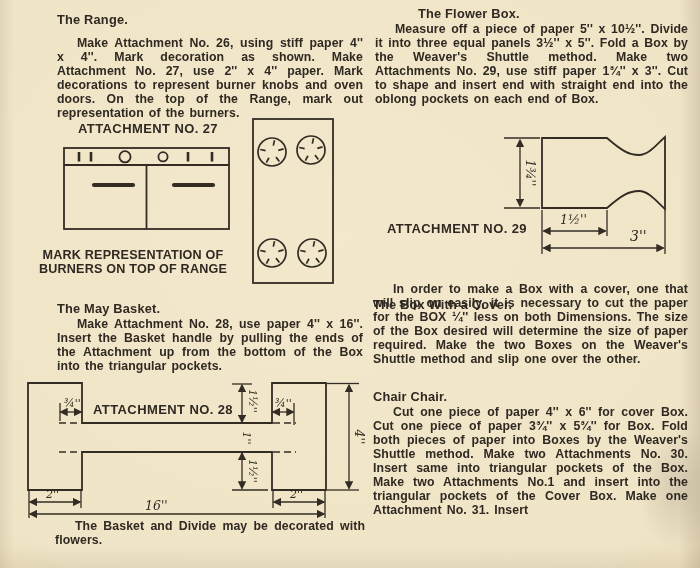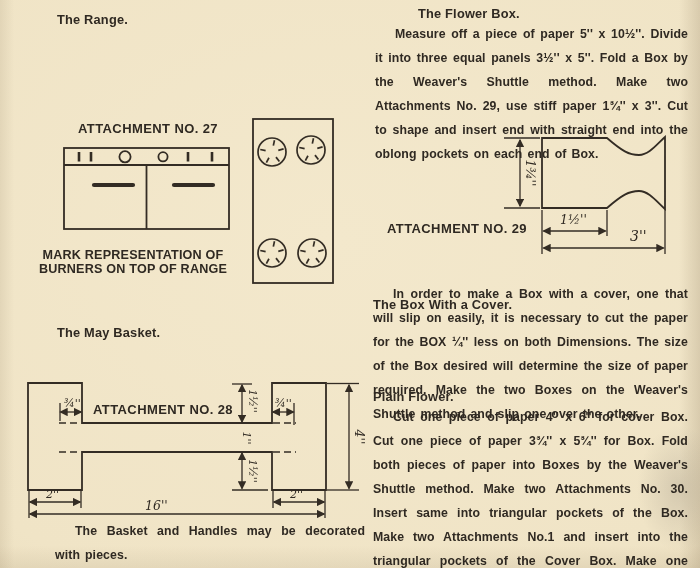--- a/index.html
+++ b/index.html
@@ -16,21 +16,21 @@
     font-family:"Liberation Sans", sans-serif;
     color:#2f2922;
   }
   .h{
     position:absolute;
     font-size:12.8px;font-weight:700;letter-spacing:.2px;
     white-space:nowrap;
   }
   .p{
     position:absolute;
-    font-size:12.3px;font-weight:700;line-height:24px;
+    font-size:12.3px;font-weight:700;line-height:14px;
     text-align:justify;text-indent:20px;
     word-spacing:1.5px;letter-spacing:.1px;
   }
   svg{position:absolute;overflow:visible;}
   svg .ln{stroke:#332c24;fill:none;}
   svg .dlabel{
     font-family:"Liberation Sans", sans-serif;
     font-weight:700;font-size:13px;fill:#2f2922;letter-spacing:.4px;
   }
   svg .cap{
@@ -42,20 +42,21 @@
     font-style:italic;font-size:11px;fill:#2f2922;
   }
   svg .hand.big{font-size:12.5px;}
 </style>
 </head>
 <body>
 
 <div class="page">
 
   <div class="h" style="left:57px;top:12px;">The Range.</div>
+  <div class="p" style="left:57px;top:36px;width:306px;">Make Attachment No. 26, using stiff paper 4'' x 4''. Mark decoration as shown. Make Attachment No. 27, use 2'' x 4'' paper. Mark decorations to represent burner knobs and oven doors. On the top of the Range, mark out representation of the burners.</div>
 
   <svg style="left:25px;top:112px;" width="320" height="178" viewBox="0 0 320 178">
     <defs>
       <g id="burnerG">
         <circle r="14"></circle>
         <line y1="-12" y2="-6.5" transform="rotate(12)"></line>
         <line y1="-12" y2="-6.5" transform="rotate(75)"></line>
         <line y1="-12" y2="-6.5" transform="rotate(142)"></line>
         <line y1="-12" y2="-6.5" transform="rotate(208)"></line>
         <line y1="-12" y2="-6.5" transform="rotate(282)"></line>
@@ -85,21 +86,22 @@
         <use href="#burnerG" transform="translate(247,40)"></use>
         <use href="#burnerG" transform="translate(286,38)"></use>
         <use href="#burnerG" transform="translate(247,141)"></use>
         <use href="#burnerG" transform="translate(287,141)"></use>
       </g>
     </g>
     <text class="cap" x="108" y="147" text-anchor="middle">MARK REPRESENTATION OF</text>
     <text class="cap" x="108" y="161" text-anchor="middle">BURNERS ON TOP OF RANGE</text>
   </svg>
 
-  <div class="h" style="left:57px;top:301px;margin-top:24px;">The May Basket.</div>
+  <div class="h" style="left:57px;top:301px;">The May Basket.</div>
+  <div class="p" style="left:57px;top:317px;width:306px;">Make Attachment No. 28, use paper 4'' x 16''. Insert the Basket handle by pulling the ends of the Attachment up from the bottom of the Box into the triangular pockets.</div>
 
   <svg style="left:18px;top:381px;" width="342" height="140" viewBox="0 0 342 140">
     <defs>
       <marker id="arrB" viewBox="0 0 10 10" refX="8.5" refY="5" markerWidth="6.5" markerHeight="6.5" orient="auto-start-reverse">
         <path d="M0 0 L10 5 L0 10 z" fill="#332c24"></path>
       </marker>
     </defs>
     <g class="ln" stroke-width="1.8">
       <path d="M10,2 H64 V42 H254 V2 H308 V109 H254 V71 H64 V109 H10 Z"></path>
       <g stroke-width="1.5" stroke-dasharray="7 4">
@@ -134,21 +136,21 @@
     <text class="hand" x="231" y="20" text-anchor="middle" transform="rotate(90 231 20)">1½''</text>
     <text class="hand" x="257" y="26">¾''</text>
     <text class="hand big" x="337" y="56" text-anchor="middle" transform="rotate(90 337 56)">4''</text>
     <text class="hand" x="225" y="57" text-anchor="middle" transform="rotate(90 225 57)">1''</text>
     <text class="hand" x="231" y="90" text-anchor="middle" transform="rotate(90 231 90)">1½''</text>
     <text class="hand" x="28" y="117">2''</text>
     <text class="hand" x="272" y="117">2''</text>
     <text class="hand big" x="127" y="129">16''</text>
   </svg>
 
-  <div class="p" style="left:55px;top:519px;width:310px;">The Basket and Handles may be decorated with pieces.</div>
+  <div class="p" style="left:55px;top:519px;width:310px;">The Basket and Divide may be decorated with flowers.</div>
 
   <div class="h" style="left:375px;top:6px;margin-left:43px;">The Flower Box.</div>
   <div class="p" style="left:375px;top:22px;width:313px;">Measure off a piece of paper 5'' x 10½''. Divide it into three equal panels 3½'' x 5''. Fold a Box by the Weaver's Shuttle method. Make two Attachments No. 29, use stiff paper 1¾'' x 3''. Cut to shape and insert end with straight end into the oblong pockets on each end of Box.</div>
 
   <svg style="left:372px;top:128px;" width="316" height="130" viewBox="0 0 316 130">
     <defs>
       <marker id="arrC" viewBox="0 0 10 10" refX="8.5" refY="5" markerWidth="6.5" markerHeight="6.5" orient="auto-start-reverse">
         <path d="M0 0 L10 5 L0 10 z" fill="#332c24"></path>
       </marker>
     </defs>
@@ -167,16 +169,16 @@
     </g>
     <text class="hand big" x="154" y="45" text-anchor="middle" transform="rotate(90 154 45)">1¾''</text>
     <text class="hand big" x="188" y="96">1½''</text>
     <text class="hand big" x="258" y="113" style="font-size:14px;">3''</text>
     <text class="dlabel" x="15" y="105">ATTACHMENT NO. 29</text>
   </svg>
 
   <div class="h" style="left:373px;top:266px;margin-top:31px;">The Box With a Cover.</div>
   <div class="p" style="left:373px;top:282px;width:315px;">In order to make a Box with a cover, one that will slip on easily, it is necessary to cut the paper for the BOX ¼'' less on both Dimensions. The size of the Box desired will determine the size of paper required. Make the two Boxes on the Weaver's Shuttle method and slip one over the other.</div>
 
-  <div class="h" style="left:373px;top:389px;">Plain Flower.</div>
+  <div class="h" style="left:373px;top:389px;">Chair Chair.</div>
   <div class="p" style="left:373px;top:405px;width:315px;">Cut one piece of paper 4'' x 6'' for cover Box. Cut one piece of paper 3¾'' x 5¾'' for Box. Fold both pieces of paper into Boxes by the Weaver's Shuttle method. Make two Attachments No. 30. Insert same into triangular pockets of the Box. Make two Attachments No.1 and insert into the triangular pockets of the Cover Box. Make one Attachment No. 31. Insert</div>
 
 </div>
 
 </body></html>

